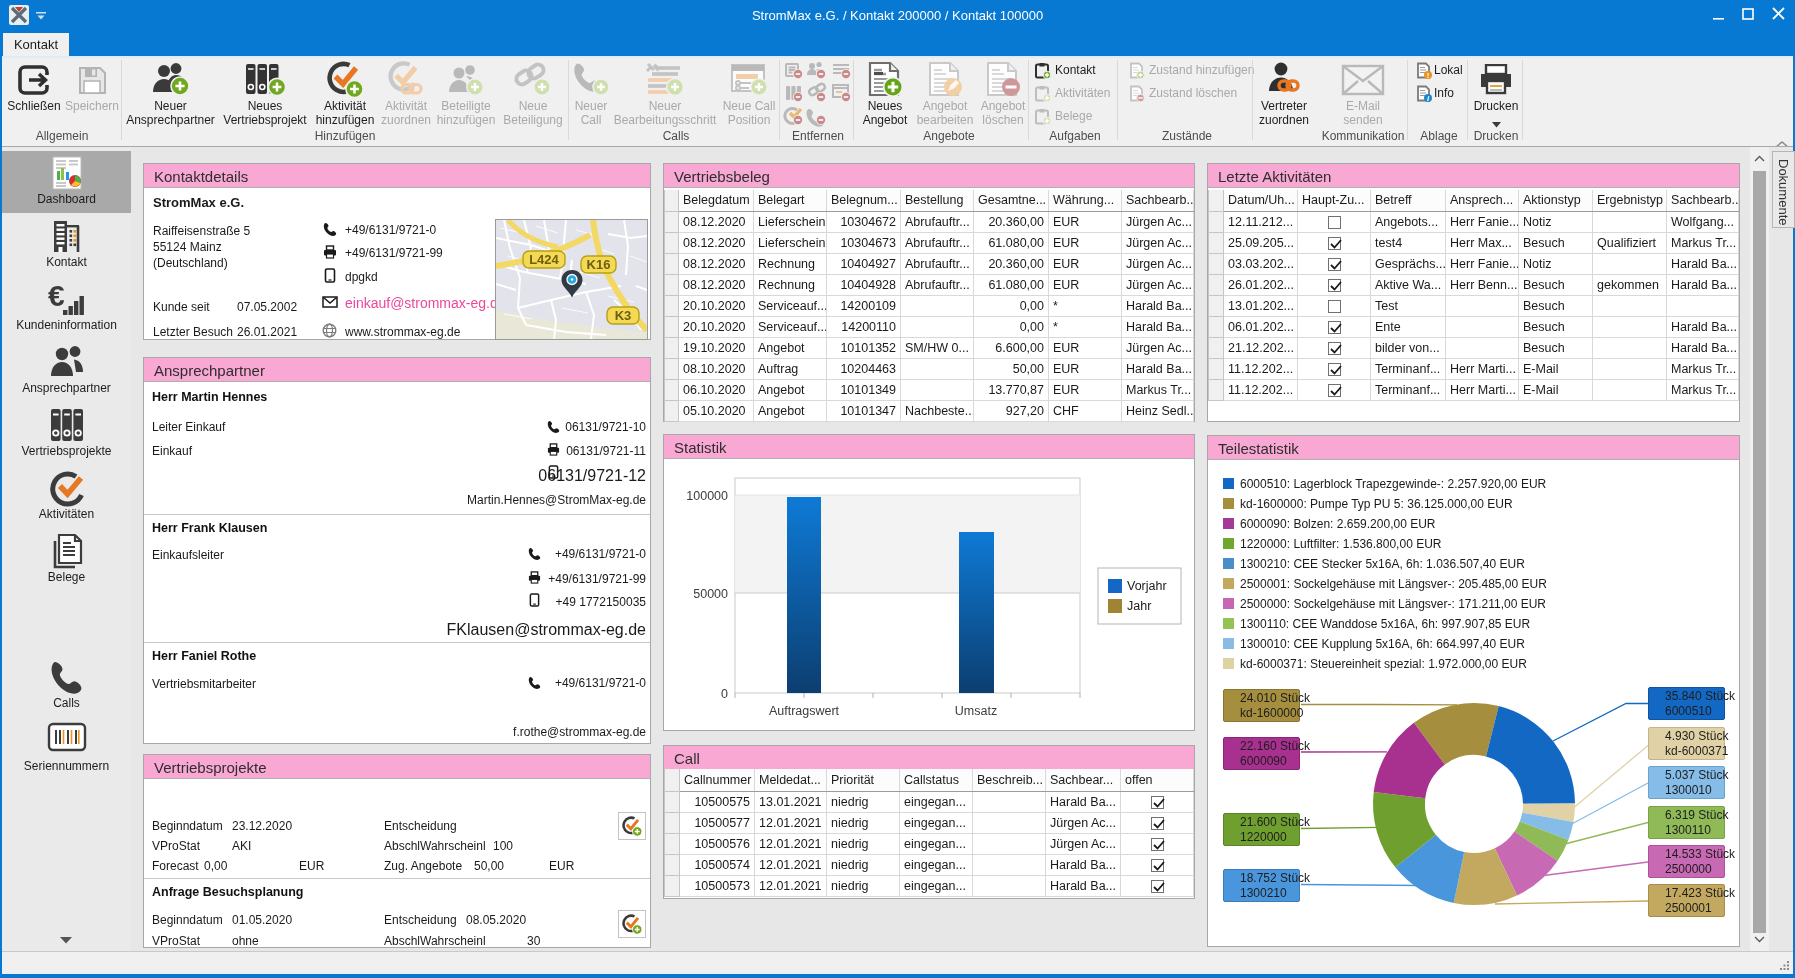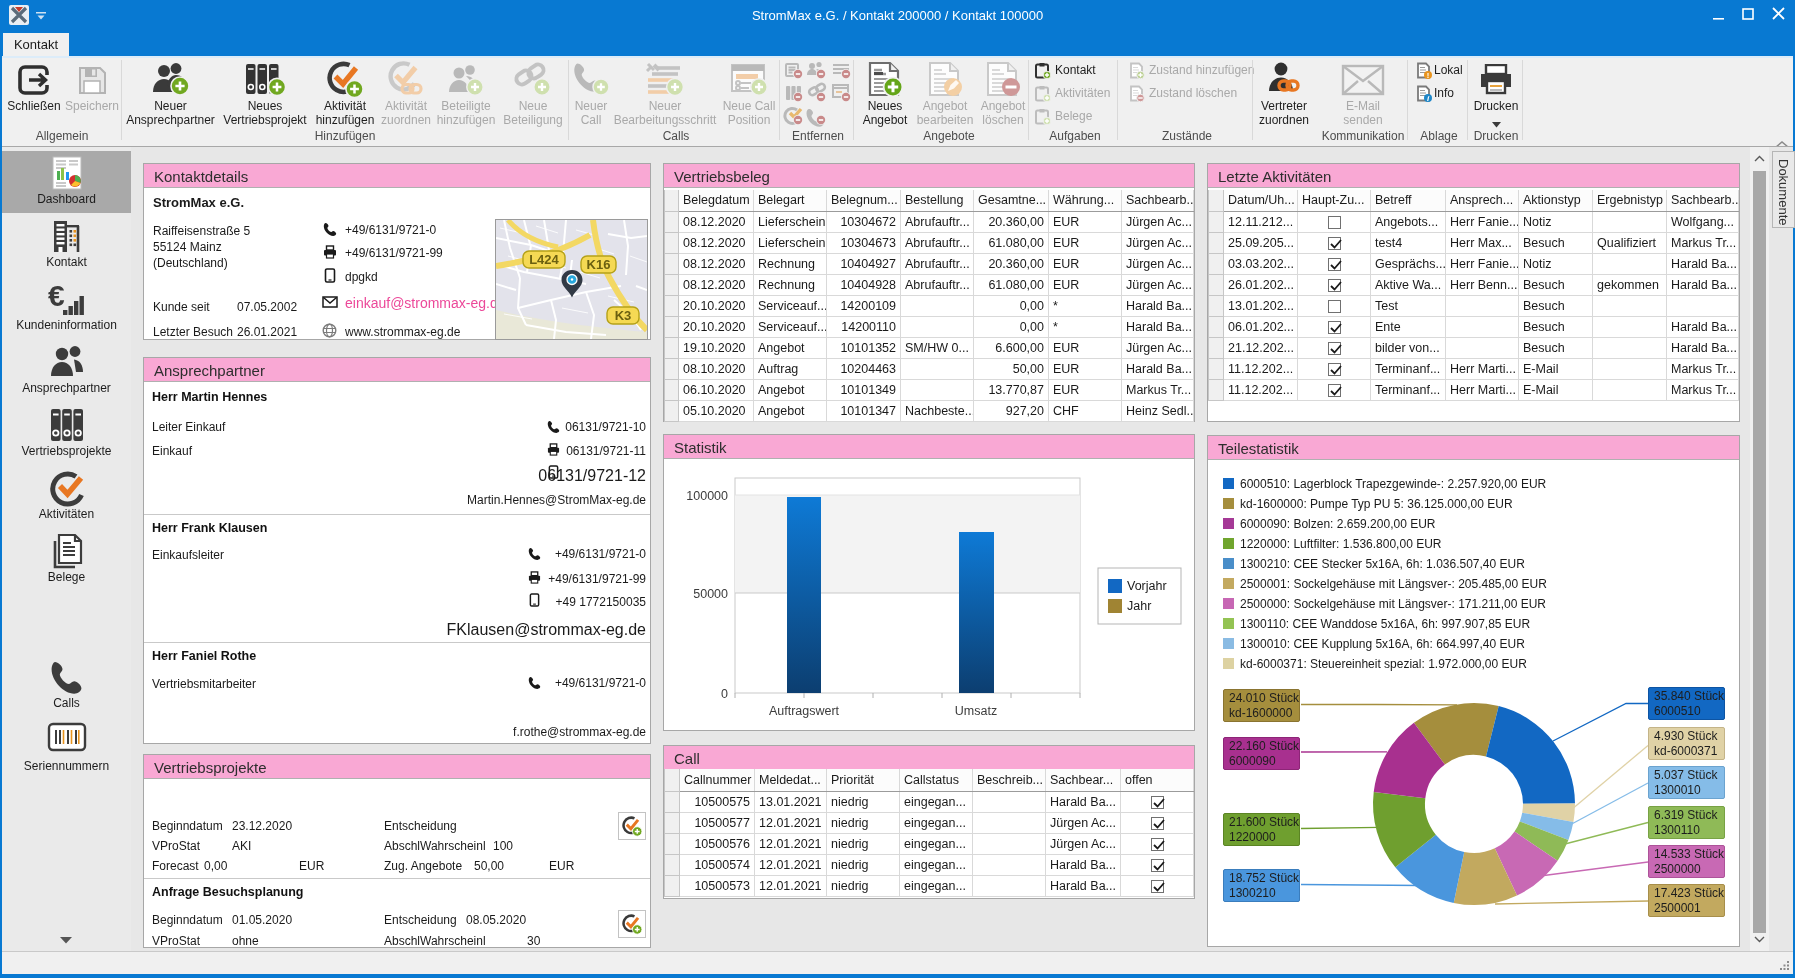--- a/index.html
+++ b/index.html
@@ -36,21 +36,21 @@
 table.grid{border-collapse:collapse;table-layout:fixed;width:100%;font-size:12.5px;color:#1a1a1a;}
 table.grid td,table.grid th{border:1px solid #d9d9d9;padding:0 4px;overflow:hidden;white-space:nowrap;height:21px;}
 table.grid th{border-bottom:1px solid #9b9b9b;border-top:none;background:#fcfcfc;font-weight:normal;text-align:left;color:#1a1a1a;}
 table.grid td.sel,table.grid th.sel{background:#f0f0f0;border-color:#c6c6c6;}
 table.grid td.r{text-align:right;}
 table.grid td.c{text-align:center;}
 .cb{display:inline-block;width:13px;height:13px;border:1px solid #707070;background:#fff;vertical-align:middle;position:relative;}
 .cb.ck svg{position:absolute;left:-1px;top:-2px;}
 .tlleg{position:absolute;left:15px;height:18px;font-size:12px;color:#1a1a1a;white-space:nowrap;}
 .tlleg span{display:inline-block;width:11px;height:11px;margin-right:6px;vertical-align:-1px;}
-.cobox{position:absolute;width:77px;height:33px;border:1px solid;border-radius:2px;font-size:12px;line-height:15px;color:#1d1d1d;padding:1px 0 0 5px;white-space:nowrap;}
+.cobox{position:absolute;width:77px;height:33px;border:1px solid;border-radius:2px;font-size:12px;line-height:15px;color:#1d1d1d;padding:1px 0 0 16px;white-space:nowrap;}
 .actbtn{width:28px;height:28px;border:1px solid #c3c3c3;background:#fff;display:flex;align-items:center;justify-content:center;}
 
 #vscroll{position:absolute;left:1748px;top:0px;width:19px;height:804px;background:#f0f0f0;}
 #vthumb{position:absolute;left:3px;top:24px;width:13px;height:762px;background:#a8a8a8;}
 #doktab{position:absolute;left:1770px;top:4px;width:23px;height:77px;background:#e9e9e9;border:1px solid #b5b5b5;border-left:1px solid #b5b5b5;}
 #doktab span{position:absolute;left:3px;top:7px;writing-mode:vertical-rl;font-size:13px;color:#333;}
 #statusbar{position:absolute;left:2px;top:951px;width:1791px;height:23px;background:#f0f0f0;border-top:1px solid #c9c9c9;}
 </style></head>
 <body>
 <div id="app">

